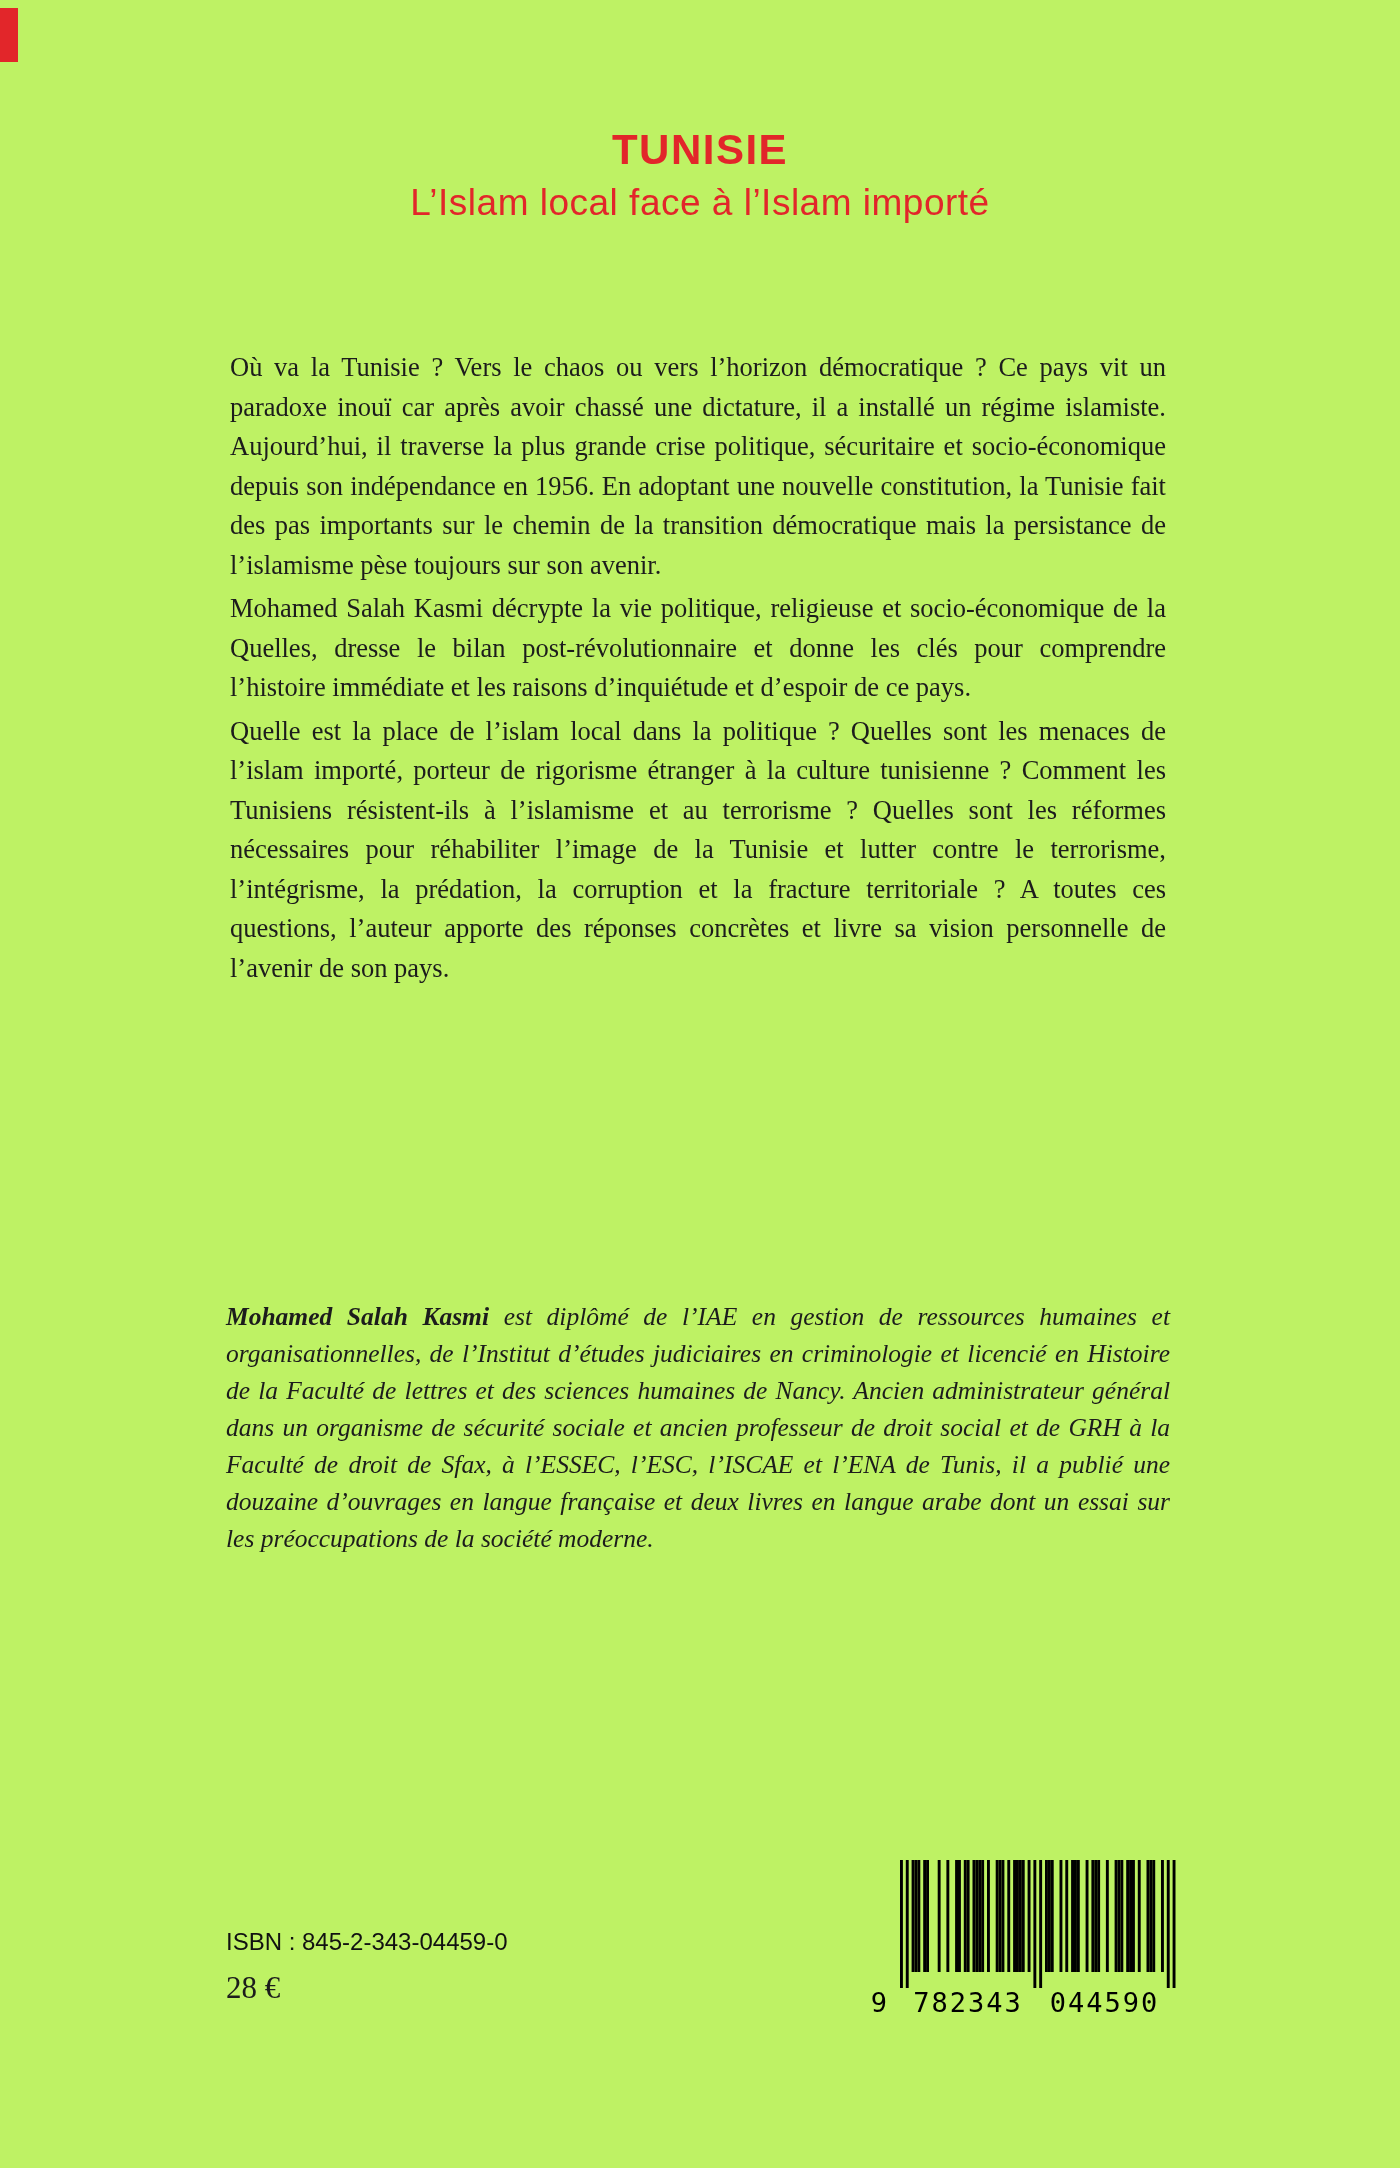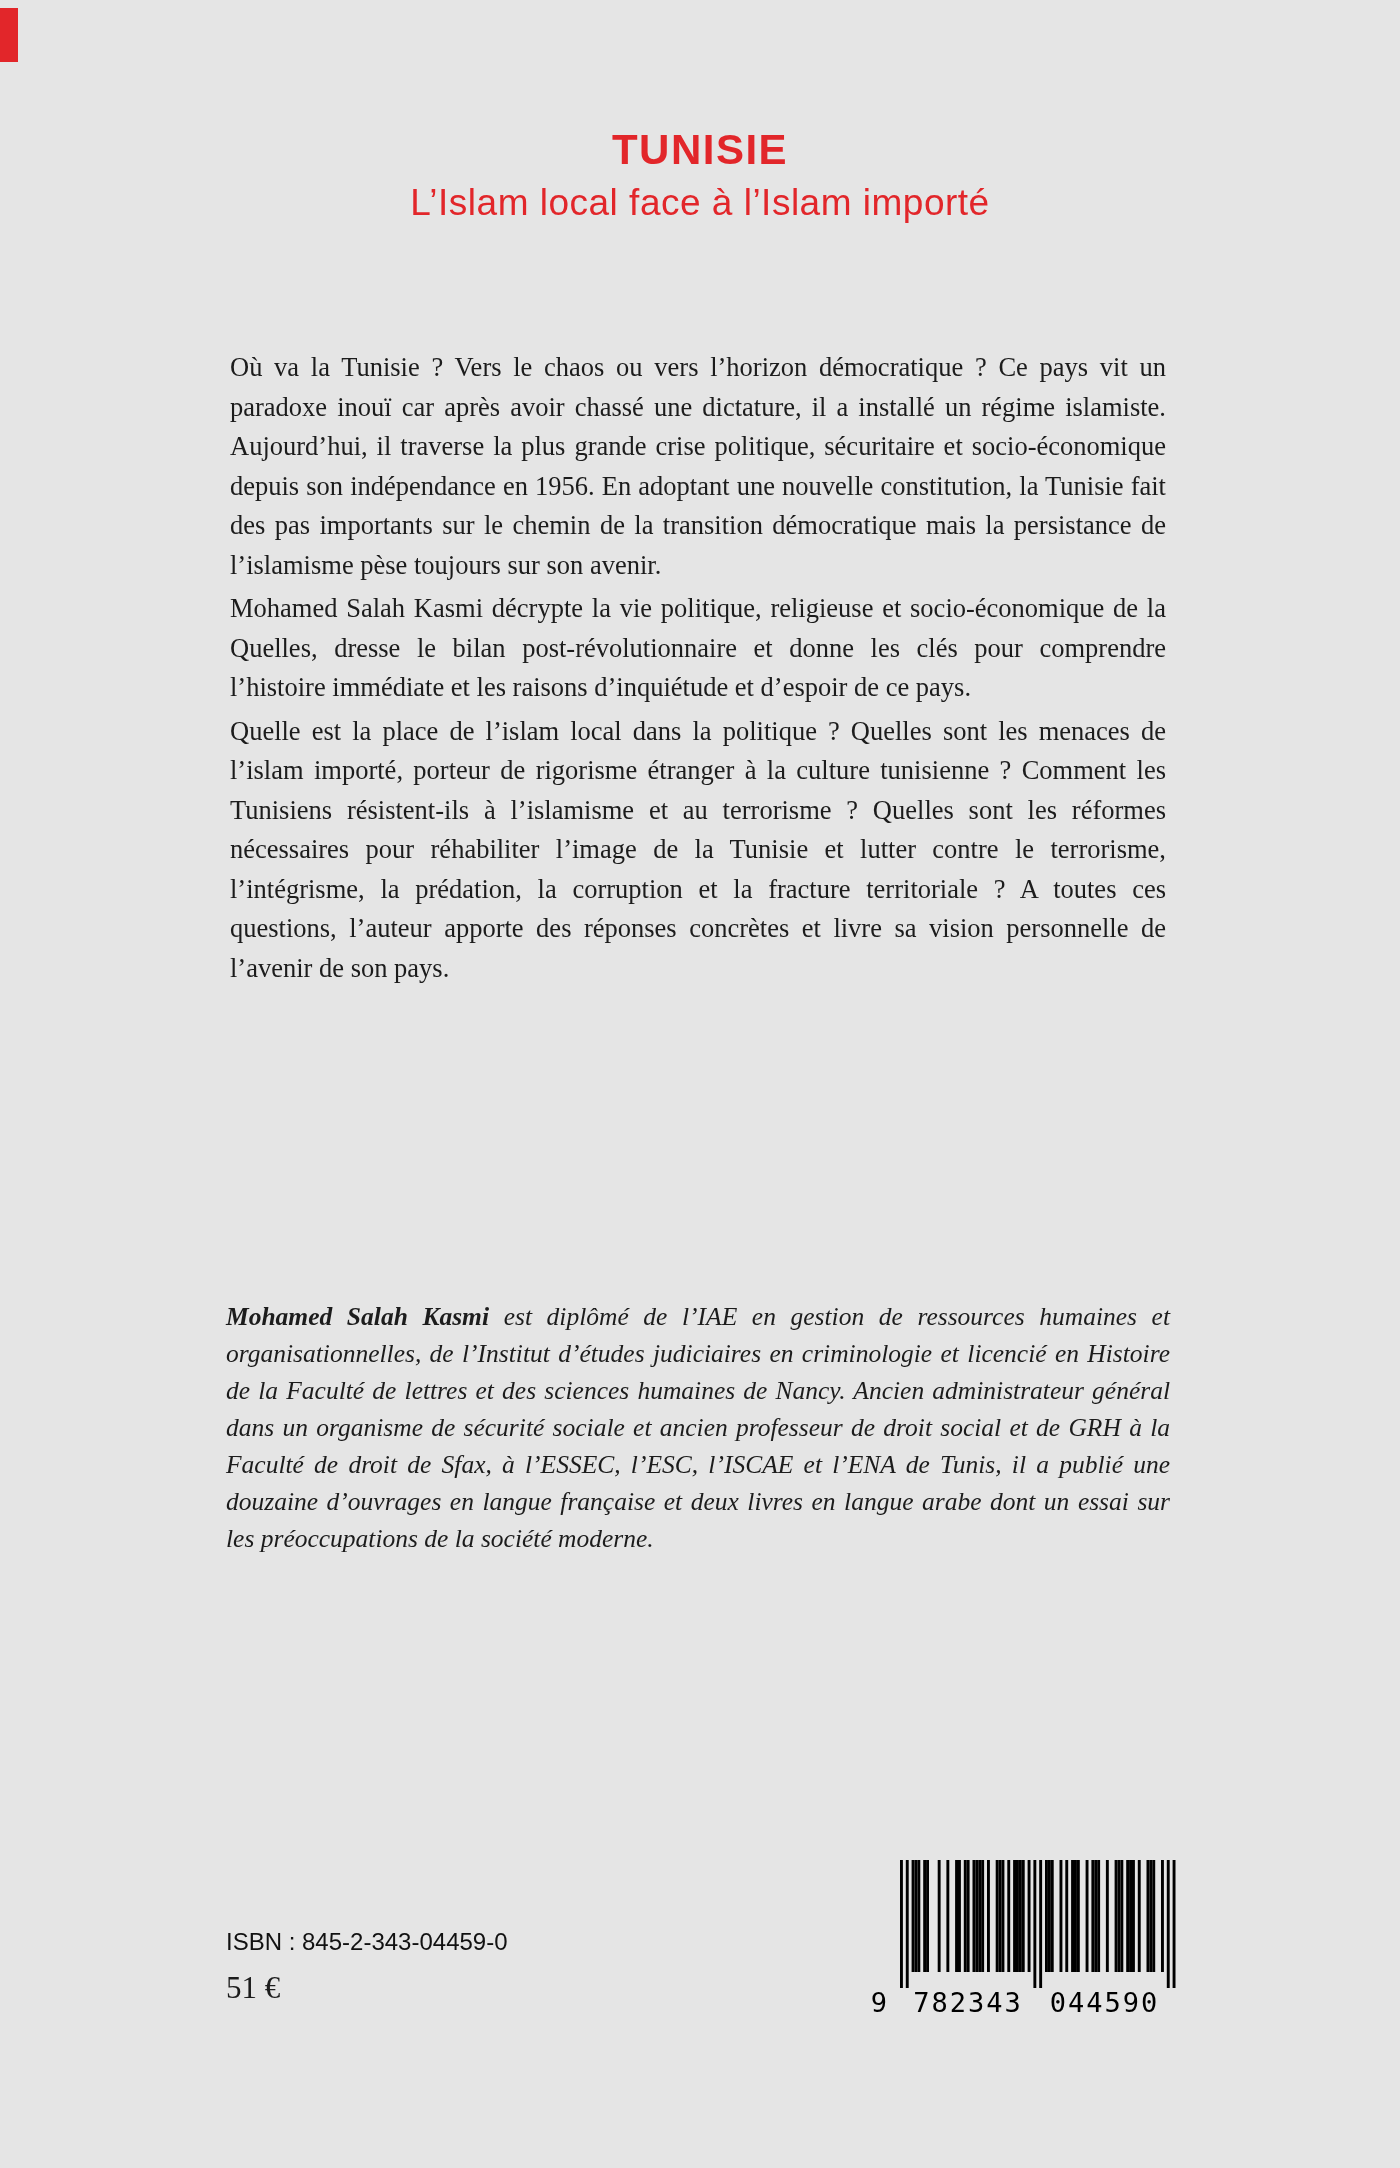--- a/index.html
+++ b/index.html
@@ -2,21 +2,21 @@
 <html style="--accent: #e2262a;"><head>
 <meta charset="utf-8">
 <style>
   * { margin:0; padding:0; box-sizing:border-box; }
   html, body { background:#ffffff; }
   .page {
     position:relative;
     width:1400px;
     height:2168px;
     margin:0 auto;
-    background:#e5e5e5;
+    background:#bef264;
     font-family:"Liberation Serif", serif;
     color:#1c1c1c;
     overflow:hidden;
   }
   .corner-mark {
     position:absolute;
     left:0; top:8px;
     width:18px; height:54px;
     background:var(--accent, #e2262a);
   }
@@ -99,21 +99,21 @@
     <p>Où va la Tunisie ? Vers le chaos ou vers l’horizon démocratique ? Ce pays vit un paradoxe inouï car après avoir chassé une dictature, il a installé un régime islamiste. Aujourd’hui, il traverse la plus grande crise politique, sécuritaire et socio-économique depuis son indépendance en 1956. En adoptant une nouvelle constitution, la Tunisie fait des pas importants sur le chemin de la transition démocratique mais la persistance de l’islamisme pèse toujours sur son avenir.</p>
     <p>Mohamed Salah Kasmi décrypte la vie politique, religieuse et socio-économique de la Quelles, dresse le bilan post-révolutionnaire et donne les clés pour comprendre l’histoire immédiate et les raisons d’inquiétude et d’espoir de ce pays.</p>
     <p>Quelle est la place de l’islam local dans la politique ? Quelles sont les menaces de l’islam importé, porteur de rigorisme étranger à la culture tunisienne ? Comment les Tunisiens résistent-ils à l’islamisme et au terrorisme ? Quelles sont les réformes nécessaires pour réhabiliter l’image de la Tunisie et lutter contre le terrorisme, l’intégrisme, la prédation, la corruption et la fracture territoriale ? A toutes ces questions, l’auteur apporte des réponses concrètes et livre sa vision personnelle de l’avenir de son pays.</p>
   </section>
 
   <section class="bio">
     <p><strong class="bio-name">Mohamed Salah Kasmi</strong><span> est diplômé de l’IAE en gestion de ressources humaines et organisationnelles, de l’Institut d’études judiciaires en criminologie et licencié en Histoire de la Faculté de lettres et des sciences humaines de Nancy. Ancien administrateur général dans un organisme de sécurité sociale et ancien professeur de droit social et de GRH à la Faculté de droit de Sfax, à l’ESSEC, l’ESC, l’ISCAE et l’ENA de Tunis, il a publié une douzaine d’ouvrages en langue française et deux livres en langue arabe dont un essai sur les préoccupations de la société moderne.</span></p>
   </section>
 
   <div class="isbn">ISBN : 845-2-343-04459-0</div>
-  <div class="price">51 €</div>
+  <div class="price">28 €</div>
 
   <div class="barcode">
     <svg id="barcode-svg" xmlns="http://www.w3.org/2000/svg" viewBox="0 0 330 158">
         <g fill="#000">
           <rect x="34.00" y="0" width="2.9" height="128"></rect>
           <rect x="39.80" y="0" width="2.9" height="128"></rect>
           <rect x="45.60" y="0" width="2.9" height="112"></rect>
           <rect x="48.50" y="0" width="2.9" height="112"></rect>
           <rect x="51.40" y="0" width="2.9" height="112"></rect>
           <rect x="57.20" y="0" width="2.9" height="112"></rect>

